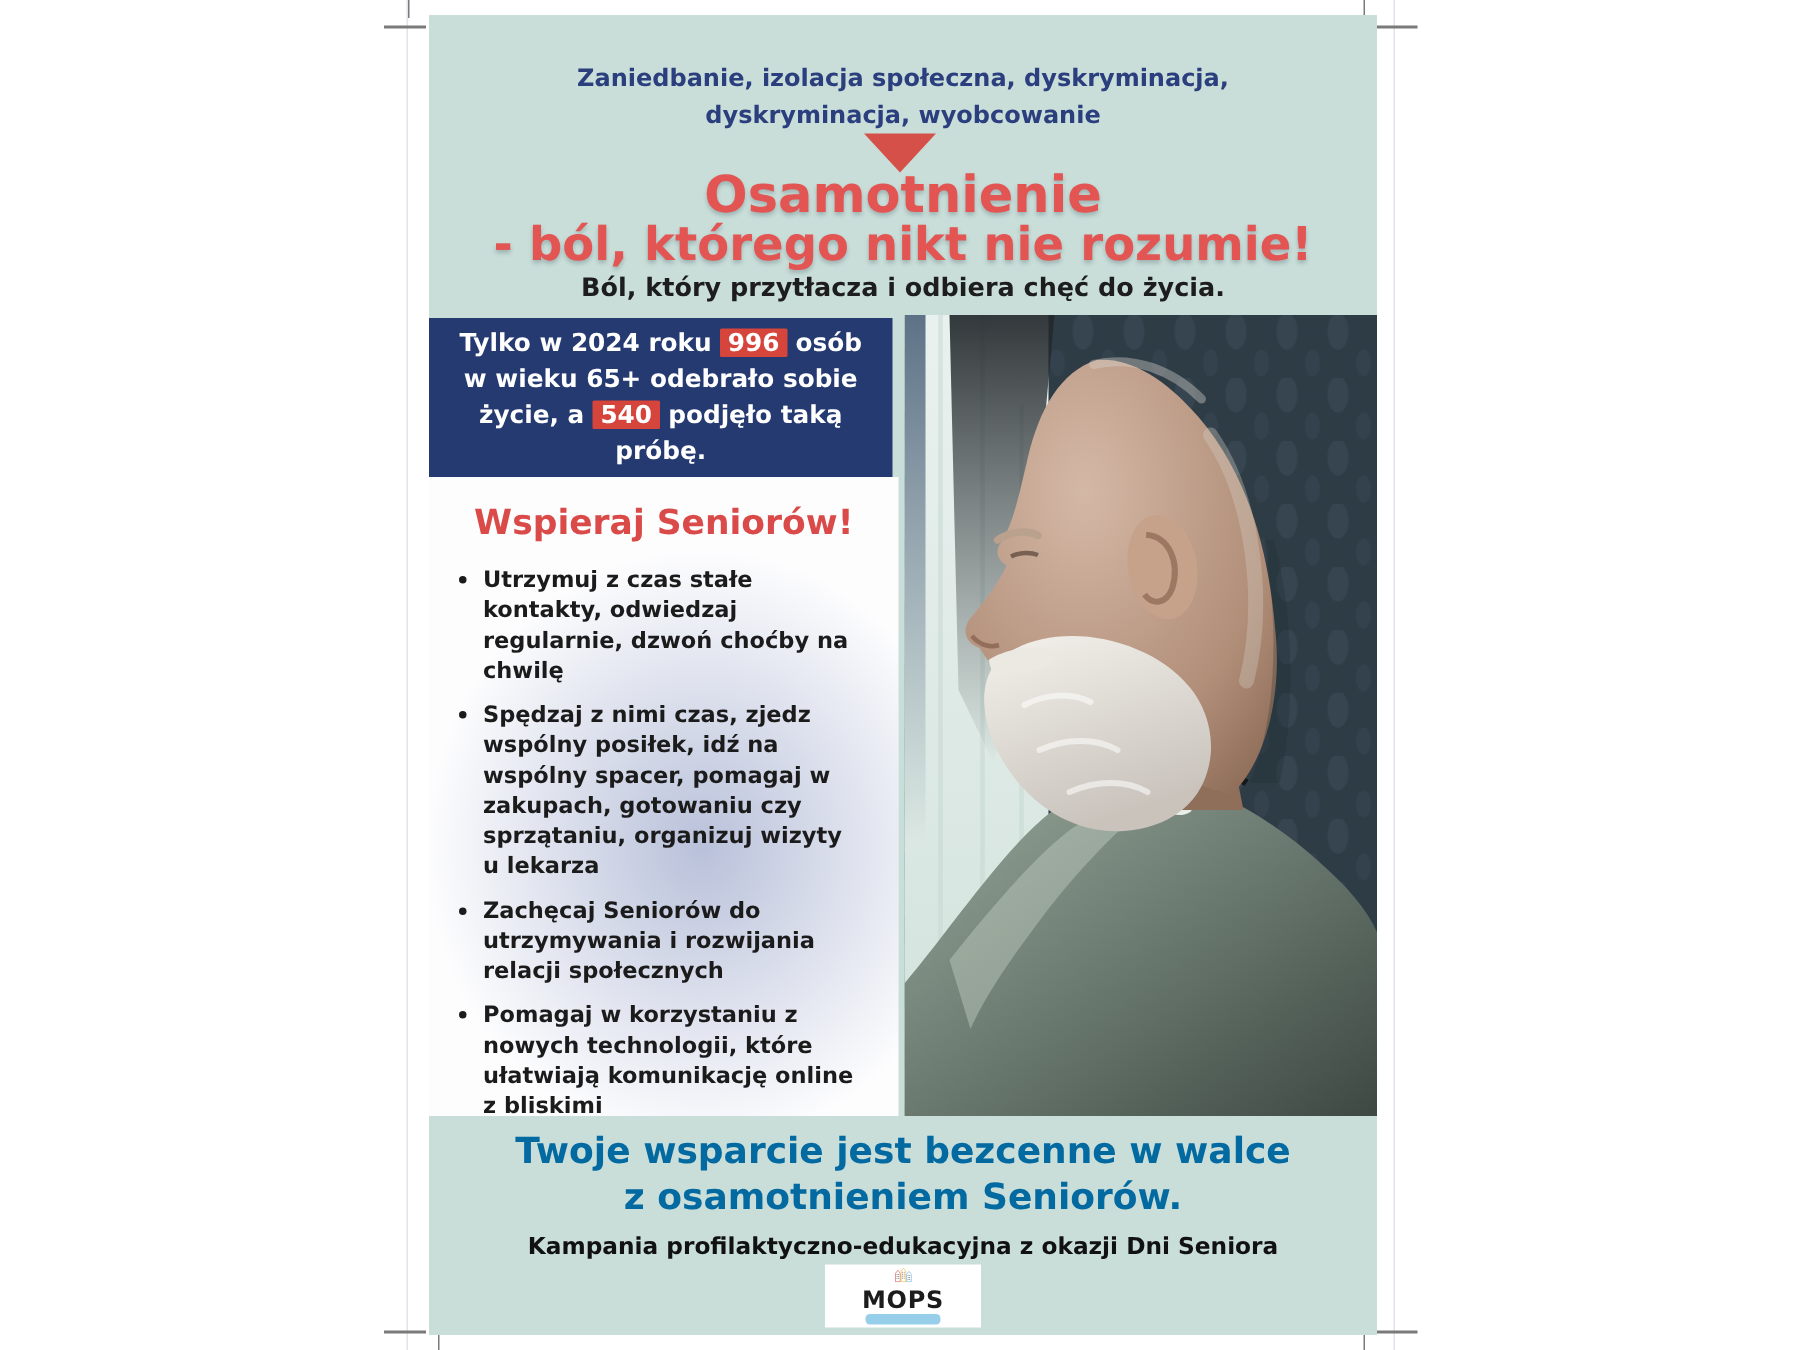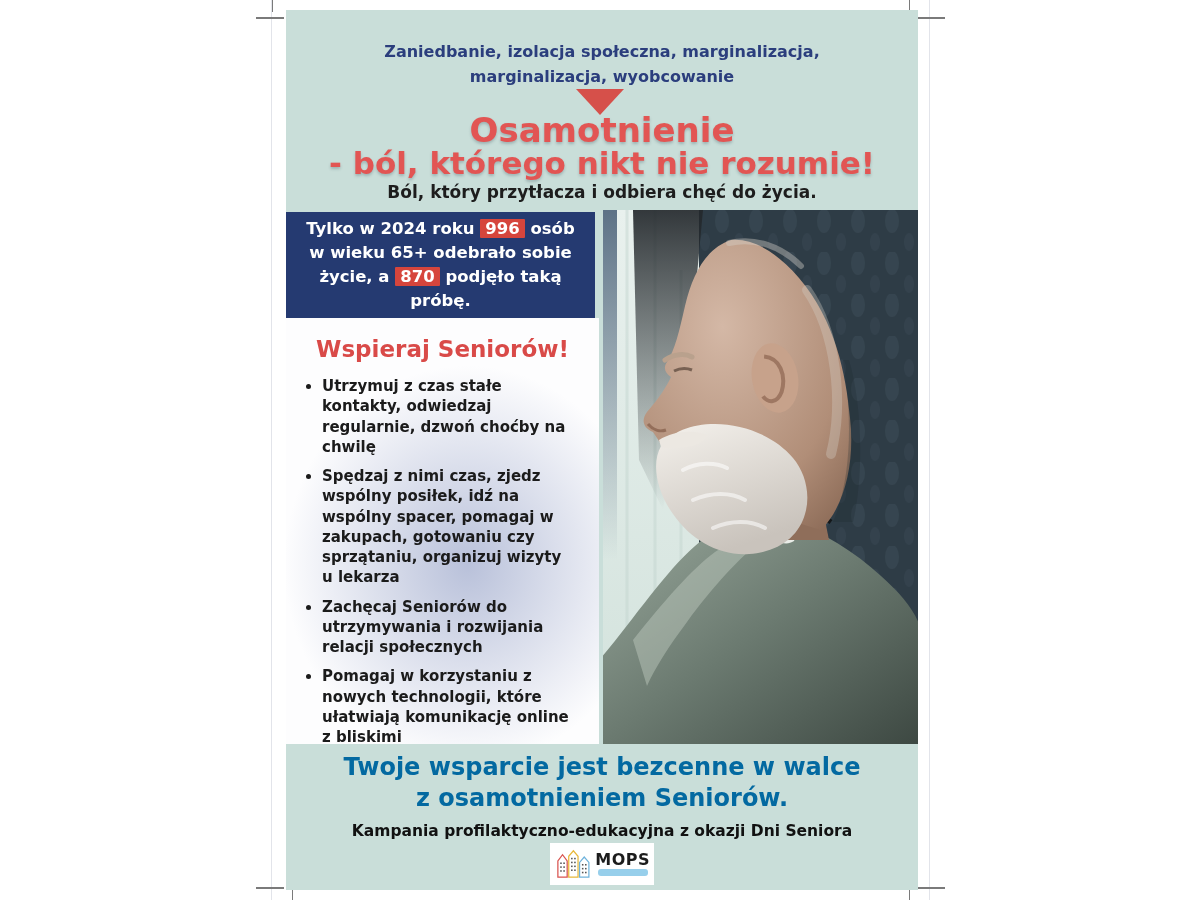--- a/index.html
+++ b/index.html
@@ -42,21 +42,21 @@
   
   .photo{position:absolute;top:200px;left:317px;width:315px;height:534px;overflow:hidden;}
   .photo svg{display:block;}
 
   
   .footer-msg{position:absolute;top:742px;left:0;width:100%;text-align:center;color:#0369a1;
     font-weight:bold;font-size:24px;line-height:1.28;}
   .campaign{position:absolute;top:812px;left:0;width:100%;text-align:center;color:#111111;
     font-weight:bold;font-size:15.5px;}
   .logo{position:absolute;top:833px;left:50%;transform:translateX(-50%);width:104px;height:42px;
-    background:#ffffff;display:flex;align-items:center;justify-content:center;gap:4px;box-sizing:border-box;padding:2px 4px;}
+    background:#ffffff;display:flex;align-items:center;justify-content:center;gap:4px;box-sizing:border-box;padding:2px 4px;flex-direction:column;}
   .logo-txt{display:flex;flex-direction:column;align-items:center;}
   .logo-name{font-size:16px;font-weight:bold;color:#1c1c1c;letter-spacing:.5px;line-height:1;}
   .logo-stroke{width:50px;height:7px;background:#85c7e8;border-radius:3px;margin-top:1px;opacity:.85;}
 </style>
 </head>
 <body>
 
 <div id="stage">
 
   <div class="guide" style="left:271px"></div>
@@ -67,35 +67,35 @@
   <div class="crop" style="left:909px;top:0;width:1px;height:12px"></div>
   <div class="crop" style="left:917px;top:17px;width:28px;height:2px"></div>
   <div class="crop" style="left:256px;top:887px;width:28px;height:2px"></div>
   <div class="crop" style="left:292px;top:890px;width:1px;height:10px"></div>
   <div class="crop" style="left:917px;top:887px;width:28px;height:2px"></div>
   <div class="crop" style="left:909px;top:890px;width:1px;height:10px"></div>
 
   <div id="page">
 
     <div class="keywords">
-      <span>Zaniedbanie, izolacja społeczna, marginalizacja,</span><br>
-      <span>marginalizacja, wyobcowanie</span>
+      <span>Zaniedbanie, izolacja społeczna, dyskryminacja,</span><br>
+      <span>dyskryminacja, wyobcowanie</span>
     </div>
 
     <div class="tri"></div>
 
     <div class="title">
       <span class="l1">Osamotnienie</span>
       <span class="l2">- ból, którego nikt nie rozumie!</span>
     </div>
 
     <div class="subtitle">Ból, który przytłacza i odbiera chęć do życia.</div>
 
     <div class="statbox">
-      <div><span>Tylko w 2024 roku </span><span class="hl">996</span><span> osób w wieku 65+ odebrało sobie życie, a </span><span class="hl">870</span><span> podjęło taką próbę.</span>
+      <div><span>Tylko w 2024 roku </span><span class="hl">996</span><span> osób w wieku 65+ odebrało sobie życie, a </span><span class="hl">540</span><span> podjęło taką próbę.</span>
       </div>
     </div>
 
     <div class="panel">
       <h2>Wspieraj Seniorów!</h2>
       <ul>
         <li>Utrzymuj z czas stałe kontakty, odwiedzaj regularnie, dzwoń choćby na chwilę</li>
         <li>Spędzaj z nimi czas, zjedz wspólny posiłek, idź na wspólny spacer, pomagaj w zakupach, gotowaniu czy sprzątaniu, organizuj wizyty u lekarza</li>
         <li>Zachęcaj Seniorów do utrzymywania i rozwijania relacji społecznych</li>
         <li>Pomagaj w korzystaniu z nowych technologii, które ułatwiają komunikację online z bliskimi</li>

